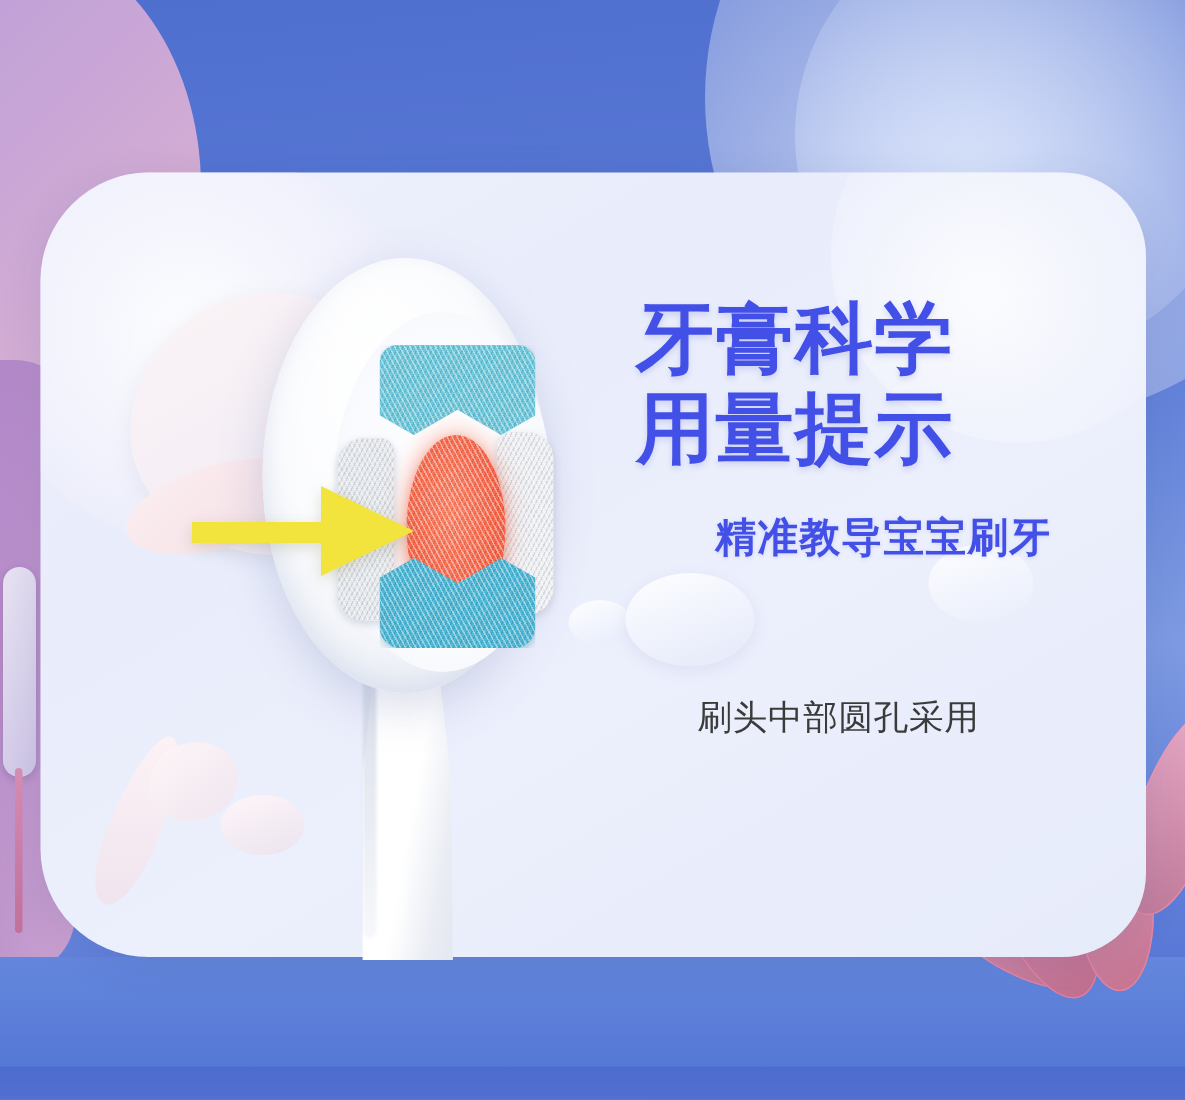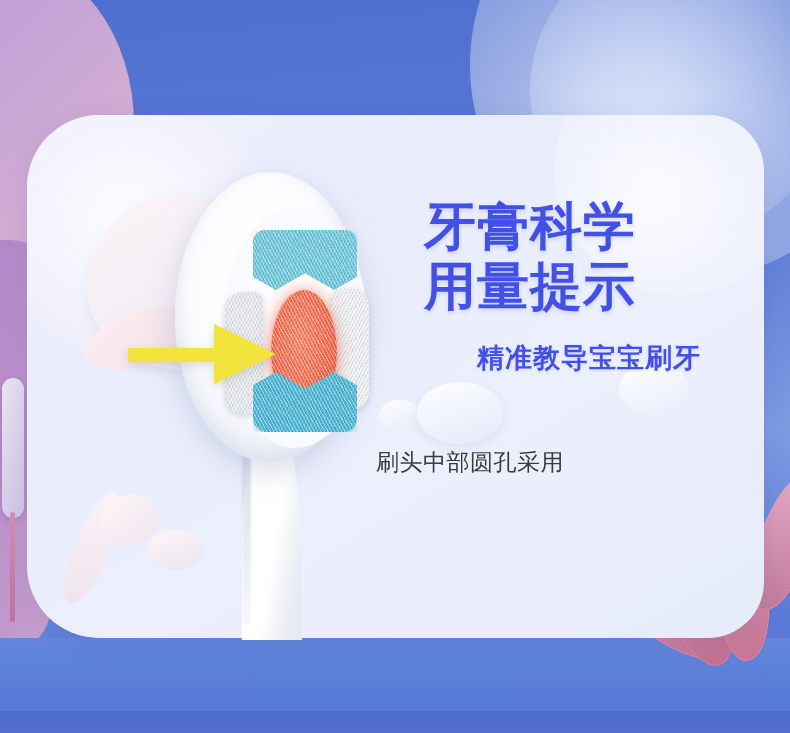--- a/index.html
+++ b/index.html
@@ -214,21 +214,21 @@
     letter-spacing:1px;
     text-shadow:0 2px 4px rgba(60,80,200,.18);
   }
   .headline div{white-space:nowrap;}
   .subtitle{
     position:absolute;left:424px;top:340px;width:330px;text-align:center;
     color:#4350e8;font-weight:bold;font-size:27px;letter-spacing:1px;
     text-shadow:0 1px 3px rgba(60,80,200,.16);
   }
   .body-text{
-    position:absolute;left:376px;top:440px;width:366px;
+    position:absolute;left:376px;top:456px;width:366px;text-align:center;
     color:#3b3b3b;font-size:23px;line-height:44px;letter-spacing:.5px;
   }
   .body-text div{white-space:nowrap;}
 </style>
 </head>
 <body>
 
 <div class="stage">
 
   <div class="bg-base"></div>

